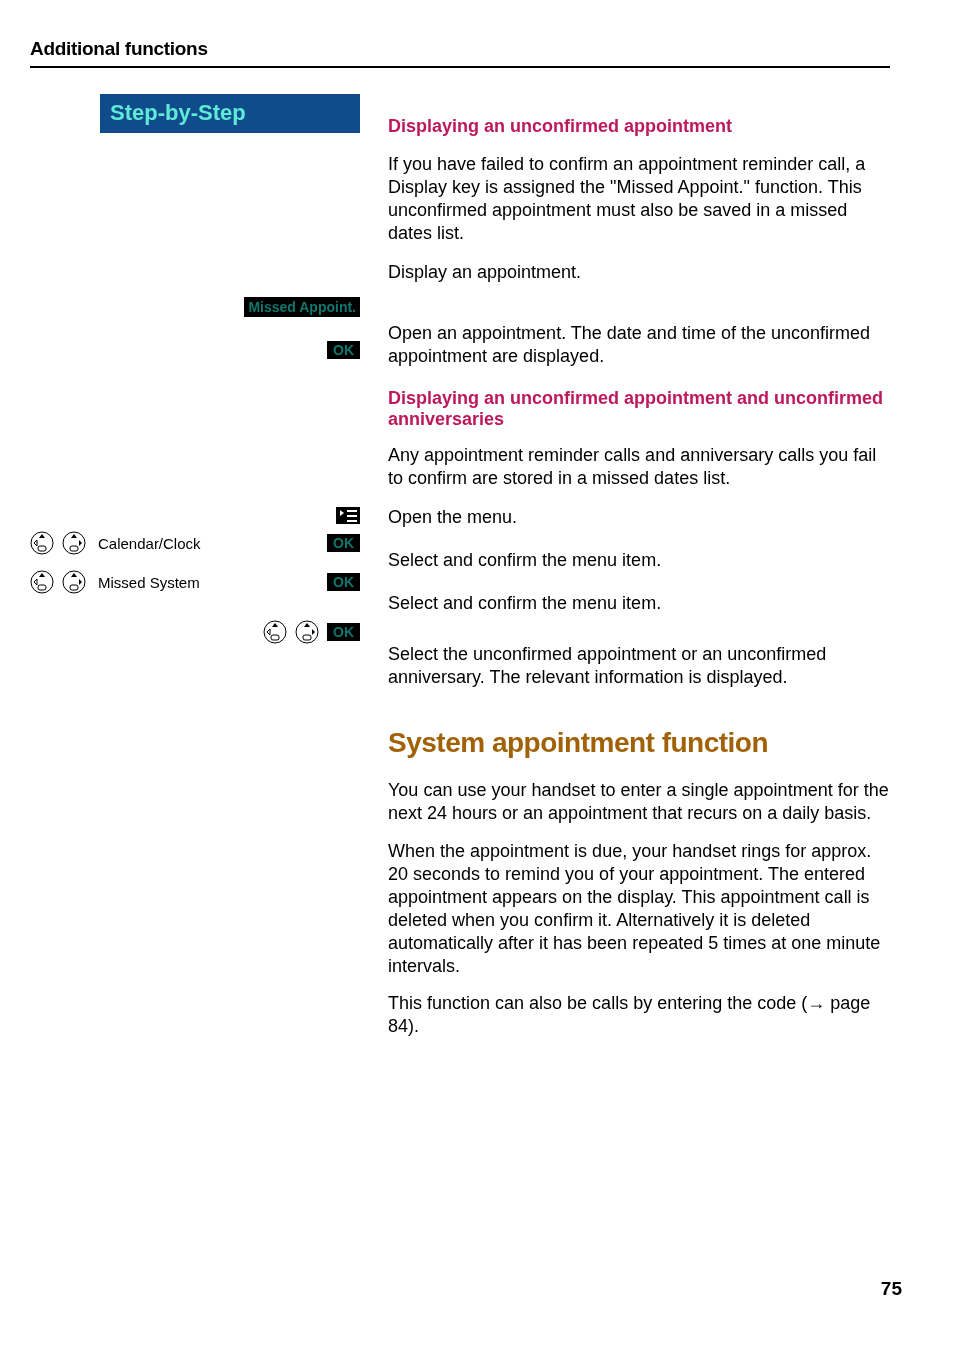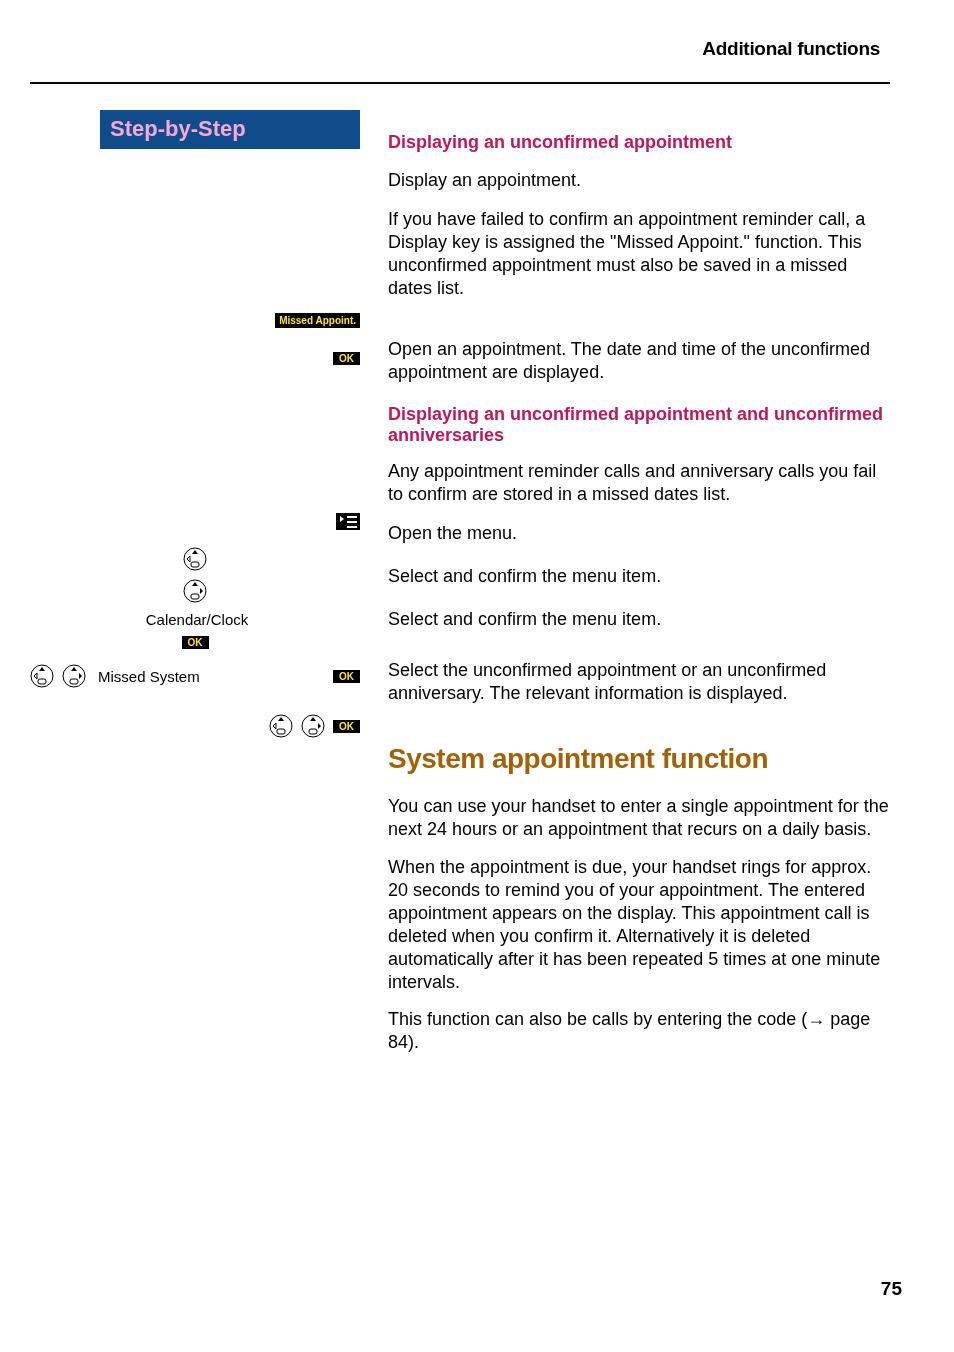--- a/index.html
+++ b/index.html
@@ -15,25 +15,24 @@
 
   .page {
     padding: 38px 64px 0 30px;
     box-sizing: border-box;
     height: 100%;
     position: relative;
   }
 
   
   .header-title {
-    text-align: right;
     font-weight: bold;
     font-size: 19px;
     padding-right: 10px;
-    padding-bottom: 22px;
+    padding-bottom: 6px;
     font-family: "Arial Narrow", Arial, sans-serif;
     letter-spacing: -0.3px;
   }
 
   .header-rule {
     border: none;
     border-top: 2px solid #000;
     margin: 0 0 26px 0;
   }
 
@@ -48,21 +47,21 @@
   }
 
   .right-col {
     flex: 1;
     padding-left: 28px;
   }
 
   
   .step-banner {
     background: #104c8c;
-    color: #f9a8d4;
+    color: #5eead4;
     font-weight: bold;
     font-size: 22px;
     font-family: "Arial Narrow", Arial, sans-serif;
     letter-spacing: 0px;
     padding: 6px 10px 7px 10px;
     width: 260px;
     margin-left: 70px;
     box-sizing: border-box;
   }
 
@@ -74,22 +73,22 @@
   .step-row {
     display: flex;
     justify-content: flex-end;
     align-items: center;
     gap: 8px;
     padding-right: 0;
   }
 
   .pill {
     background: #000;
-    color: #fde047;
-    font-size: 10px;
+    color: #0f766e;
+    font-size: 14px;
     font-weight: bold;
     padding: 2px 4px;
     display: inline-block;
   }
 
   .ok-pill {
     padding: 1px 6px;
   }
 
   .plain-label {
@@ -192,21 +191,21 @@
         </div>
 
         <div class="step-row" style="margin-top:24px;">
           <span class="pill ok-pill">OK</span>
         </div>
 
         <div class="step-row" style="margin-top:148px;">
           <span class="menu-icon"></span>
         </div>
 
-        <div class="step-row" style="margin-top:17px;flex-direction:column;">
+        <div class="step-row" style="margin-top:7px;">
           <span class="nav-icon">
             <svg viewBox="0 0 24 24">
                 <circle cx="12" cy="12" r="11" fill="none" stroke="#000" stroke-width="1"></circle>
                 <path d="M12 3 L9 7 L15 7 Z" fill="#000"></path>
                 <rect x="8" y="15" width="8" height="5" rx="2" fill="none" stroke="#000"></rect>
                 <path d="M4 12 L7 9 L7 15 Z" fill="none" stroke="#000"></path>
               </svg>
           </span>
           <span class="nav-icon">
             <svg viewBox="0 0 24 24">
@@ -259,22 +258,22 @@
               </svg>
           </span>
           <span class="pill ok-pill">OK</span>
         </div>
       </div>
     </div>
 
     <div class="right-col">
       <div style="height:22px;"></div>
       <div class="h-red">Displaying an unconfirmed appointment</div>
+      <p class="body-p" style="margin-top:16px;">If you have failed to confirm an appointment reminder call, a Display key is assigned the "Missed Appoint." function. This unconfirmed appointment must also be saved in a missed dates list.</p>
       <p class="body-p" style="margin-top:16px;">Display an appointment.</p>
-      <p class="body-p" style="margin-top:16px;">If you have failed to confirm an appointment reminder call, a Display key is assigned the "Missed Appoint." function. This unconfirmed appointment must also be saved in a missed dates list.</p>
       <p class="body-p" style="margin-top:38px;">Open an appointment. The date and time of the unconfirmed appointment are displayed.</p>
 
       <div class="h-red" style="margin-top:20px;">Displaying an unconfirmed appointment and unconfirmed anniversaries</div>
       <p class="body-p" style="margin-top:14px;">Any appointment reminder calls and anniversary calls you fail to confirm are stored in a missed dates list.</p>
       <p class="body-p" style="margin-top:16px;">Open the menu.</p>
       <p class="body-p" style="margin-top:20px;">Select and confirm the menu item.</p>
       <p class="body-p" style="margin-top:20px;">Select and confirm the menu item.</p>
       <p class="body-p" style="margin-top:28px;">Select the unconfirmed appointment or an unconfirmed anniversary. The relevant information is displayed.</p>
 
       <div class="h-blue" style="margin-top:38px;">System appointment function</div>

